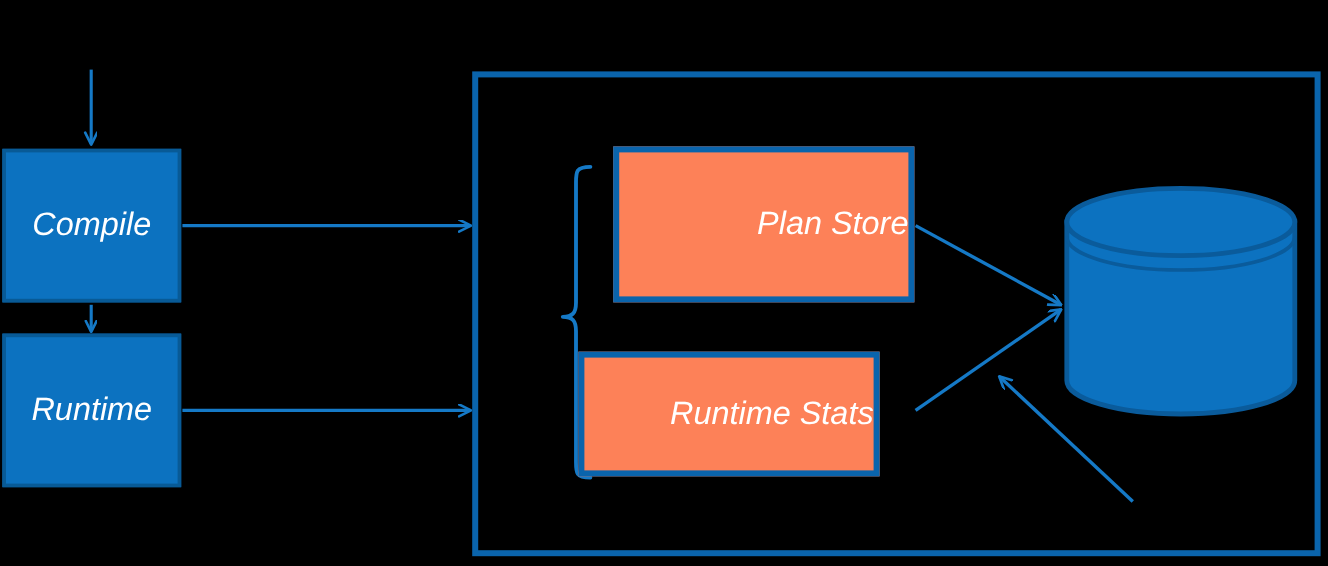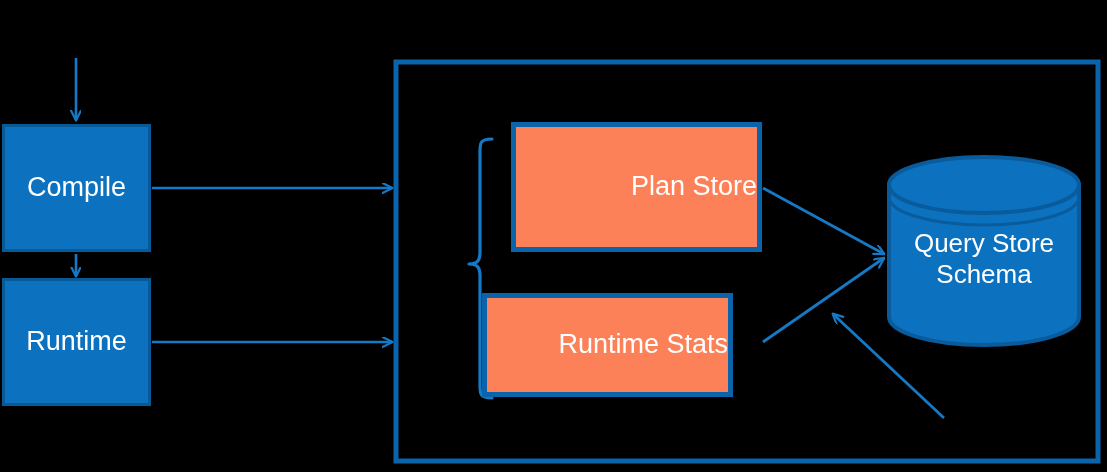--- a/index.html
+++ b/index.html
@@ -25,20 +25,21 @@
   }
   .node-box {
     position: absolute;
     box-sizing: border-box;
     display: flex;
     align-items: center;
     justify-content: center;
     color: #ffffff;
     text-align: center;
     line-height: 1.15;
+    font-style: italic;
   }
   .blue-box {
     background: #0C72C0;
     border: 3px solid #085A96;
     font-size: 27px;
   }
   .orange-box {
     background: #FD8158;
     border: 5px solid #0A64AC;
     font-size: 27px;
@@ -118,16 +119,14 @@
   </div>
 
   <div id="plan-store-box" class="node-box orange-box">
     <span>Plan Store</span>
   </div>
 
   <div id="runtime-stats-box" class="node-box orange-box">
     <span>Runtime Stats</span>
   </div>
 
-  <div id="cylinder-label">Query Store
-Schema</div>
 
 </div>
 
 </body></html>

